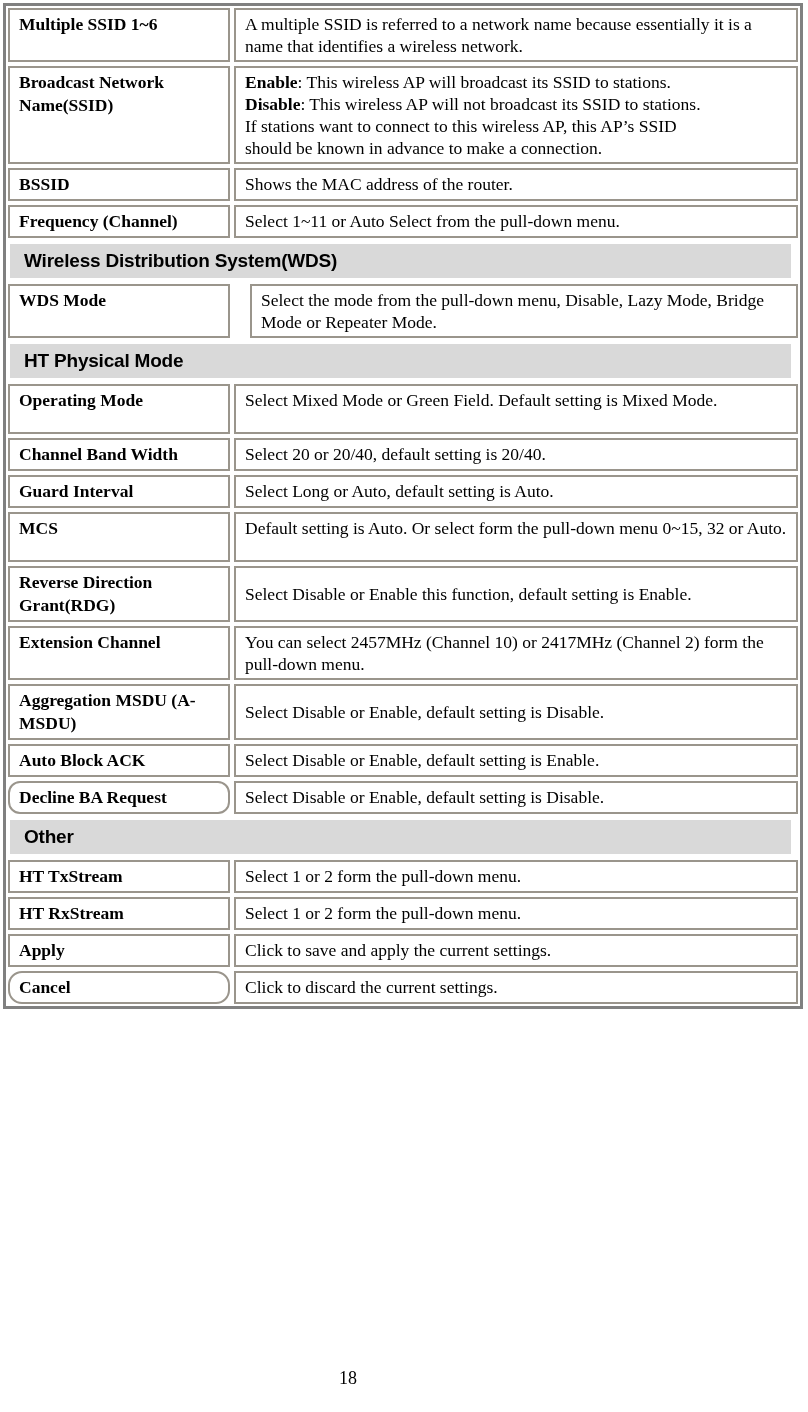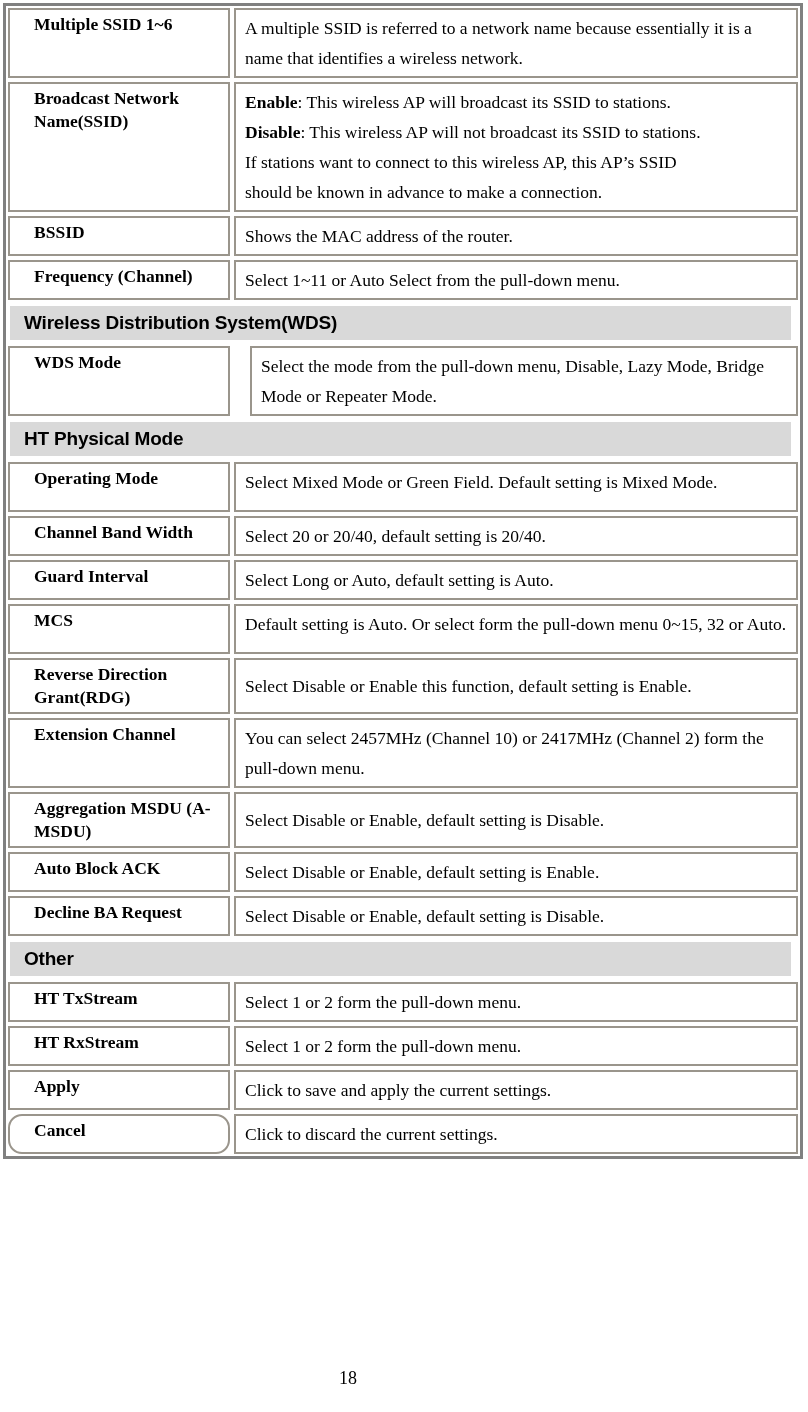--- a/index.html
+++ b/index.html
@@ -39,40 +39,40 @@
     padding: 2px 2px;
     box-sizing: border-box;
   }
 
   .cell-label {
     width: 222px;
     flex: 0 0 222px;
     border: 2px solid #9a958c;
     background: #ffffff;
     box-sizing: border-box;
-    padding: 3px 0 3px 24px;
+    padding: 3px 0 3px 9px;
     font-family: "Liberation Serif", serif;
     font-weight: bold;
     font-size: 17.5px;
     line-height: 23px;
     color: #000000;
     display: flex;
     align-items: flex-start;
   }
 
   .cell-value {
     flex: 1 1 auto;
     margin-left: 4px;
     border: 2px solid #9a958c;
     background: #ffffff;
     box-sizing: border-box;
     padding: 3px 6px 3px 9px;
     font-family: "Liberation Serif", serif;
     font-size: 17.5px;
-    line-height: 30px;
+    line-height: 22px;
     color: #000000;
     display: flex;
     align-items: flex-start;
   }
 
   .row.vcenter .cell-value {
     align-items: center;
   }
 
   .cell-value b {
@@ -183,21 +183,21 @@
       </div>
       <div class="row vcenter">
         <div class="cell-label" style="min-height: 27px;">Aggregation MSDU (A-MSDU)</div>
         <div class="cell-value" style="min-height: 27px;">Select Disable or Enable, default setting is Disable.</div>
       </div>
       <div class="row">
         <div class="cell-label" style="min-height: 27px;">Auto Block ACK</div>
         <div class="cell-value" style="min-height: 27px;">Select Disable or Enable, default setting is Enable.</div>
       </div>
       <div class="row">
-        <div class="cell-label" style="min-height: 27px;">Decline BA Request</div>
+        <div class="cell-label" style="min-height: 27px; border-radius: 12px;">Decline BA Request</div>
         <div class="cell-value" style="min-height: 27px;">Select Disable or Enable, default setting is Disable.</div>
       </div>
       <div class="row-section">
         <div class="section-bar">
           <span>Other</span>
         </div>
       </div>
       <div class="row">
         <div class="cell-label" style="min-height: 27px;">HT TxStream</div>
         <div class="cell-value" style="min-height: 27px;">Select 1 or 2 form the pull-down menu.</div>

